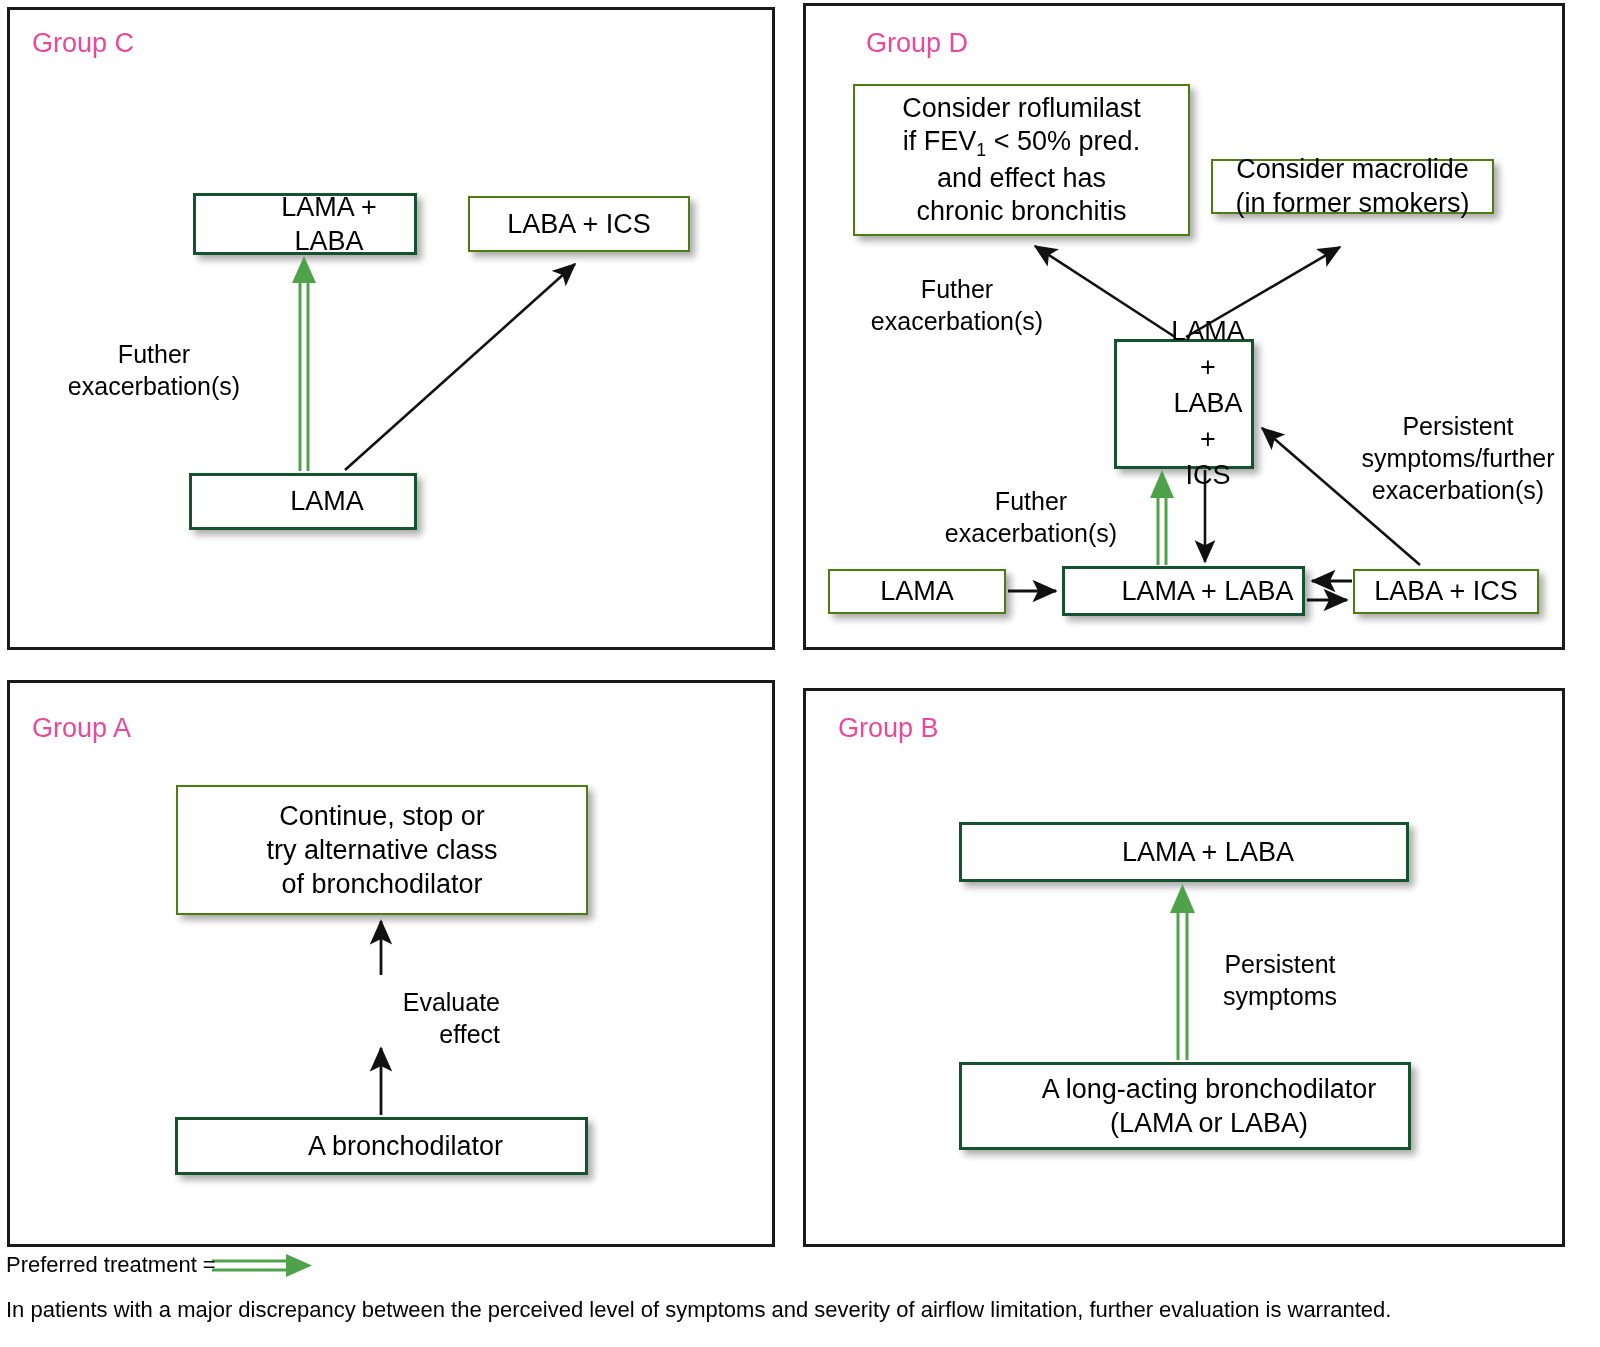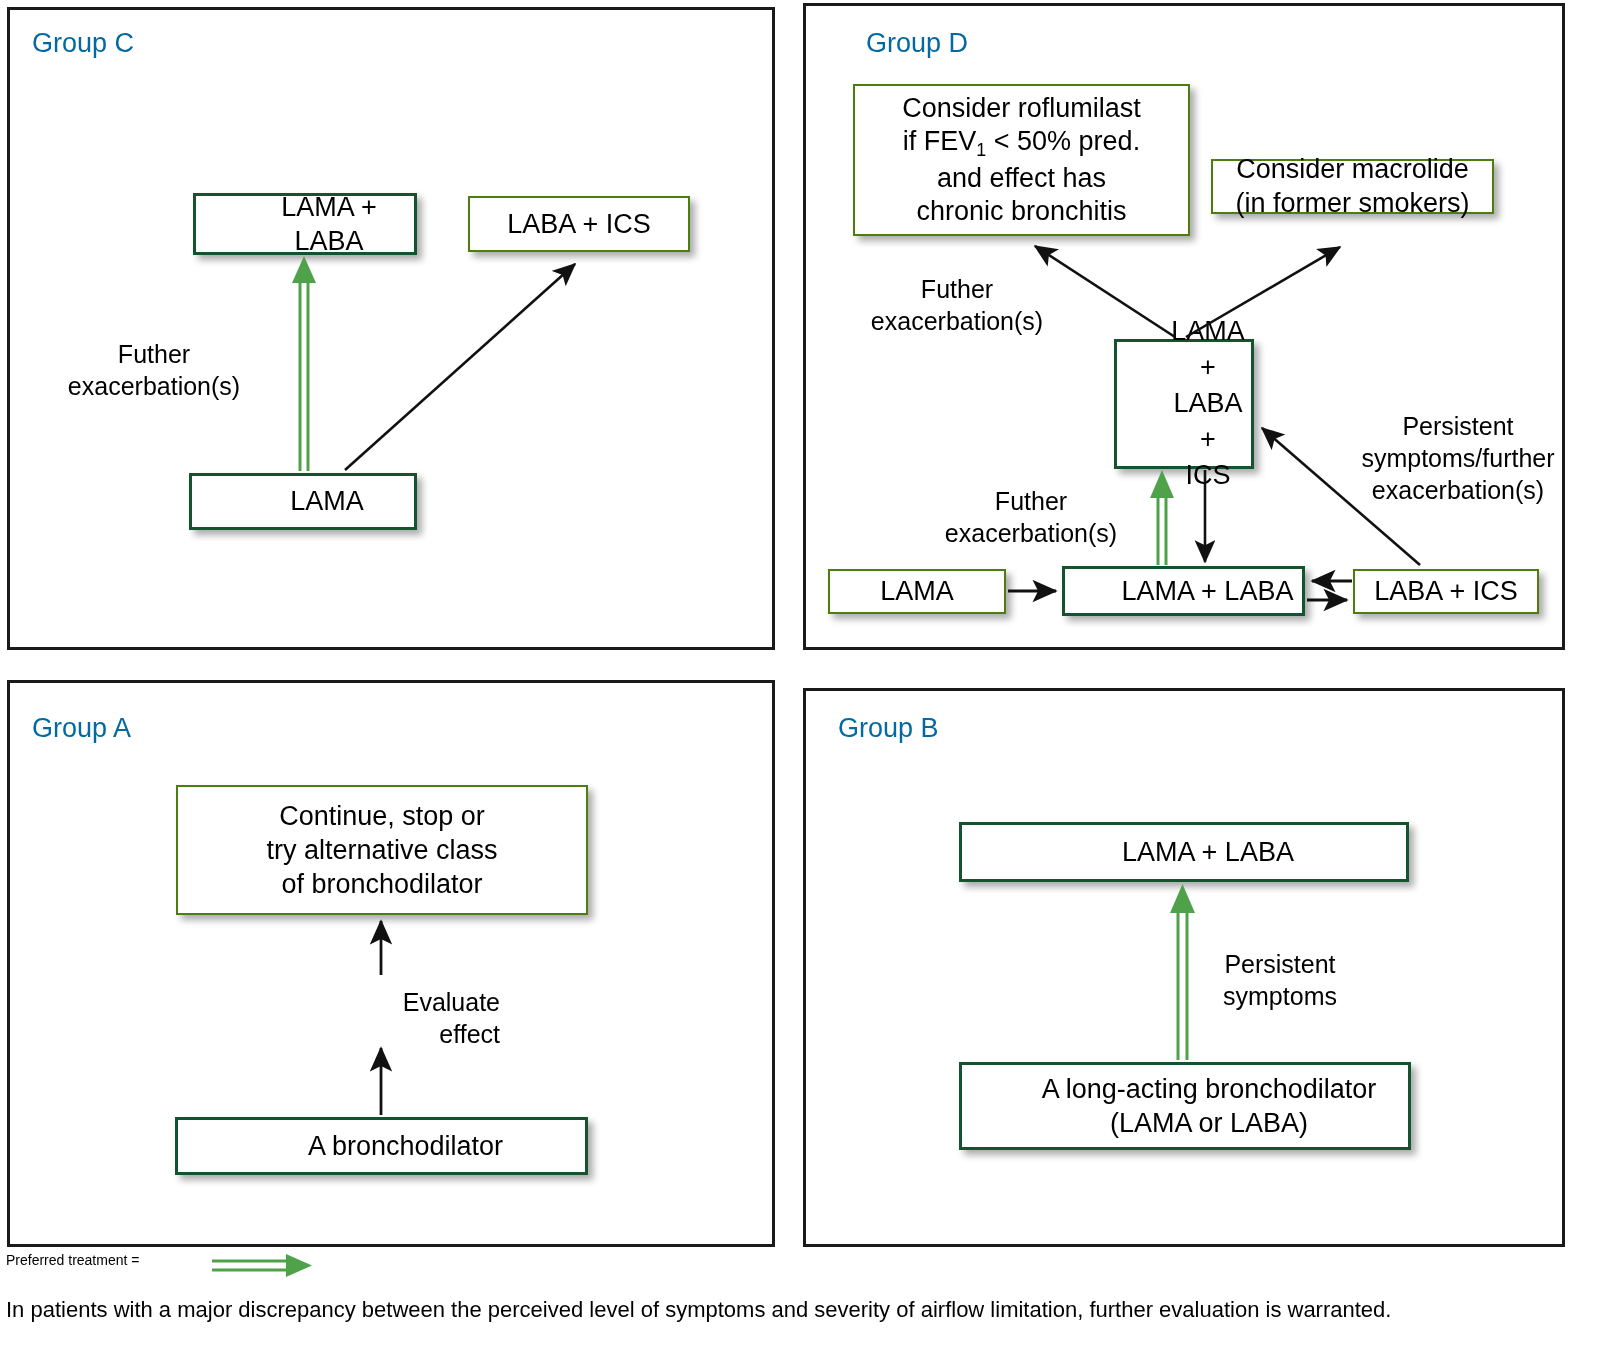--- a/index.html
+++ b/index.html
@@ -23,21 +23,21 @@
   .panel {
     position: absolute;
     background: #ffffff;
     border: 3px solid #1a1a1a;
     box-sizing: border-box;
   }
   .panel-title {
     position: absolute;
     font-size: 27px;
     line-height: 1;
-    color: #0369a1;
+    color: #ec4899;
     white-space: nowrap;
   }
 
   
   .box {
     position: absolute;
     box-sizing: border-box;
     background: #ffffff;
     display: flex;
     align-items: center;
@@ -72,21 +72,21 @@
     pointer-events: none;
   }
 
   
   .footer-legend {
     position: absolute;
     left: 6px;
     top: 1252px;
     display: flex;
     align-items: center;
-    font-size: 14px;
+    font-size: 22px;
     color: #000;
   }
   .footer-legend .lg-text { margin-right: 10px; }
   .footer-note {
     position: absolute;
     left: 6px;
     top: 1297px;
     font-size: 22px;
     color: #000;
   }

